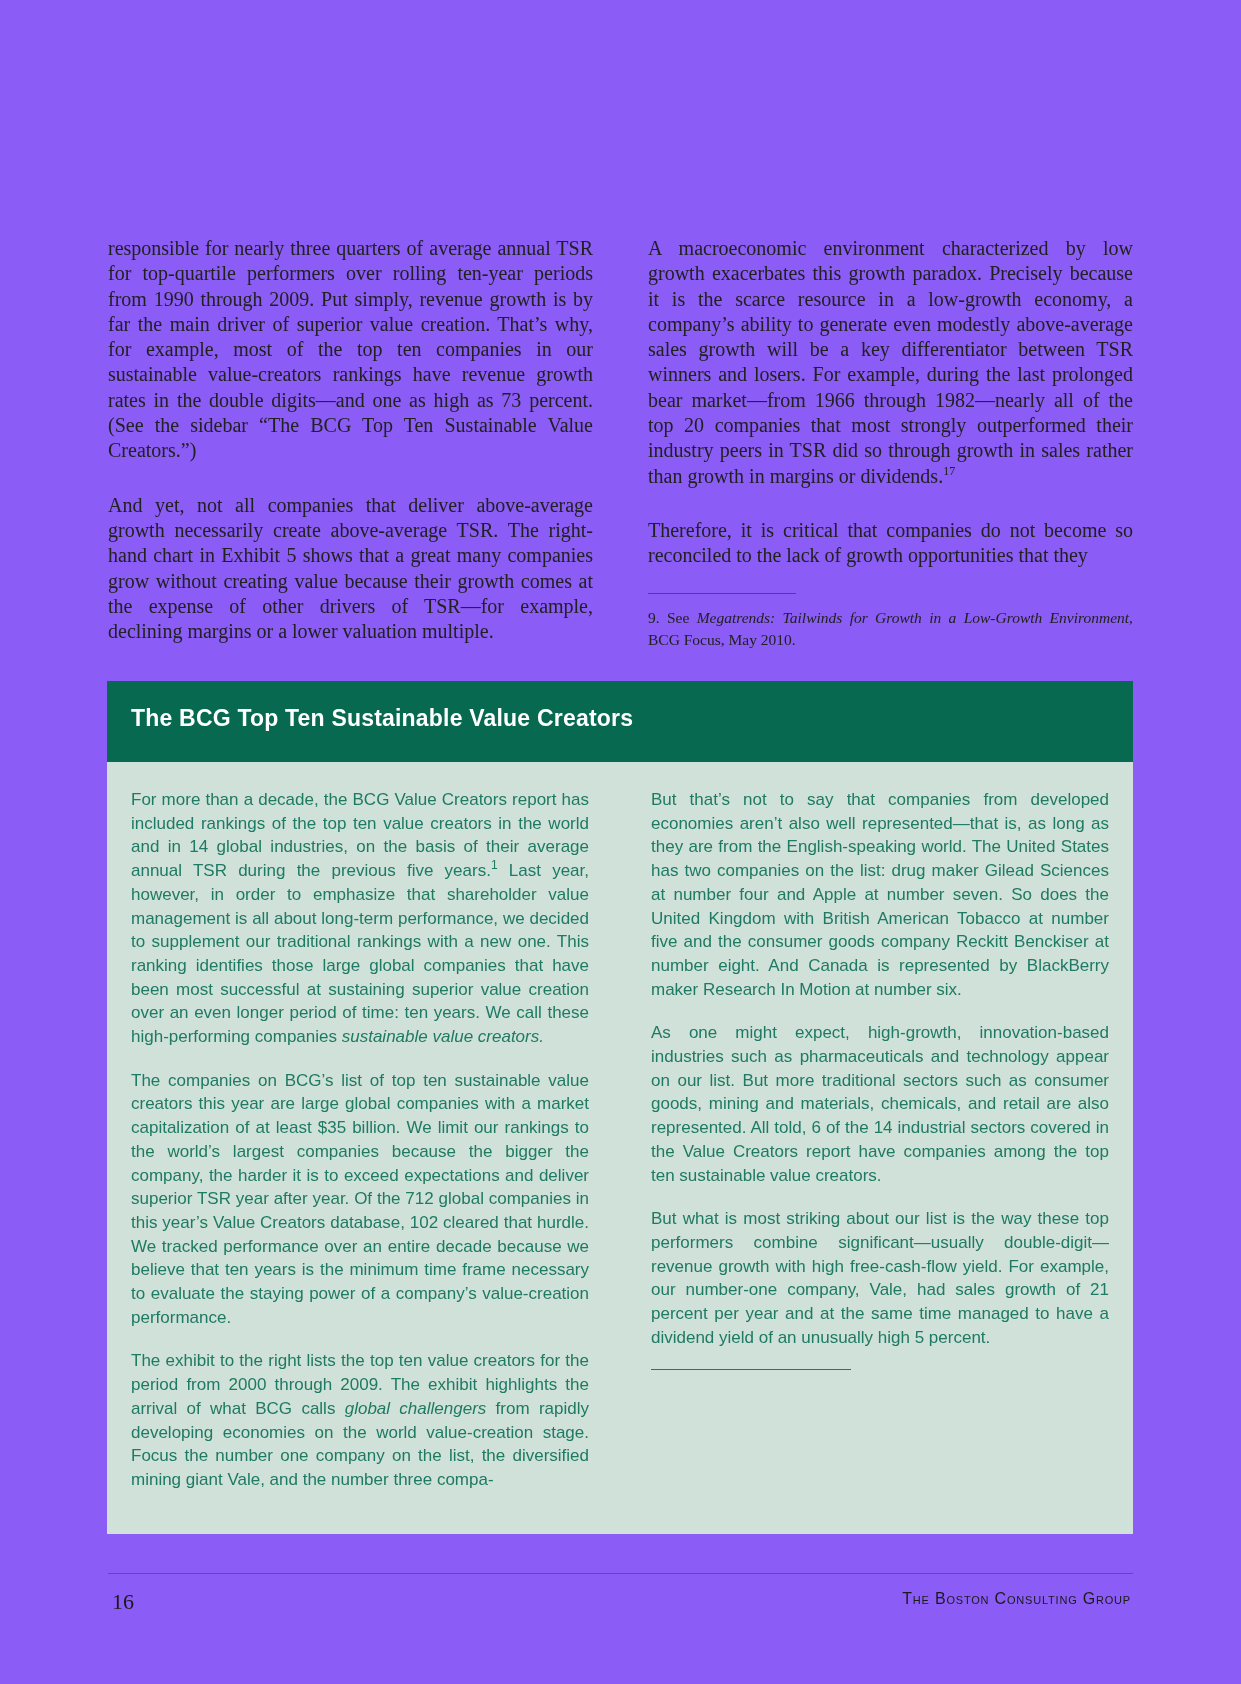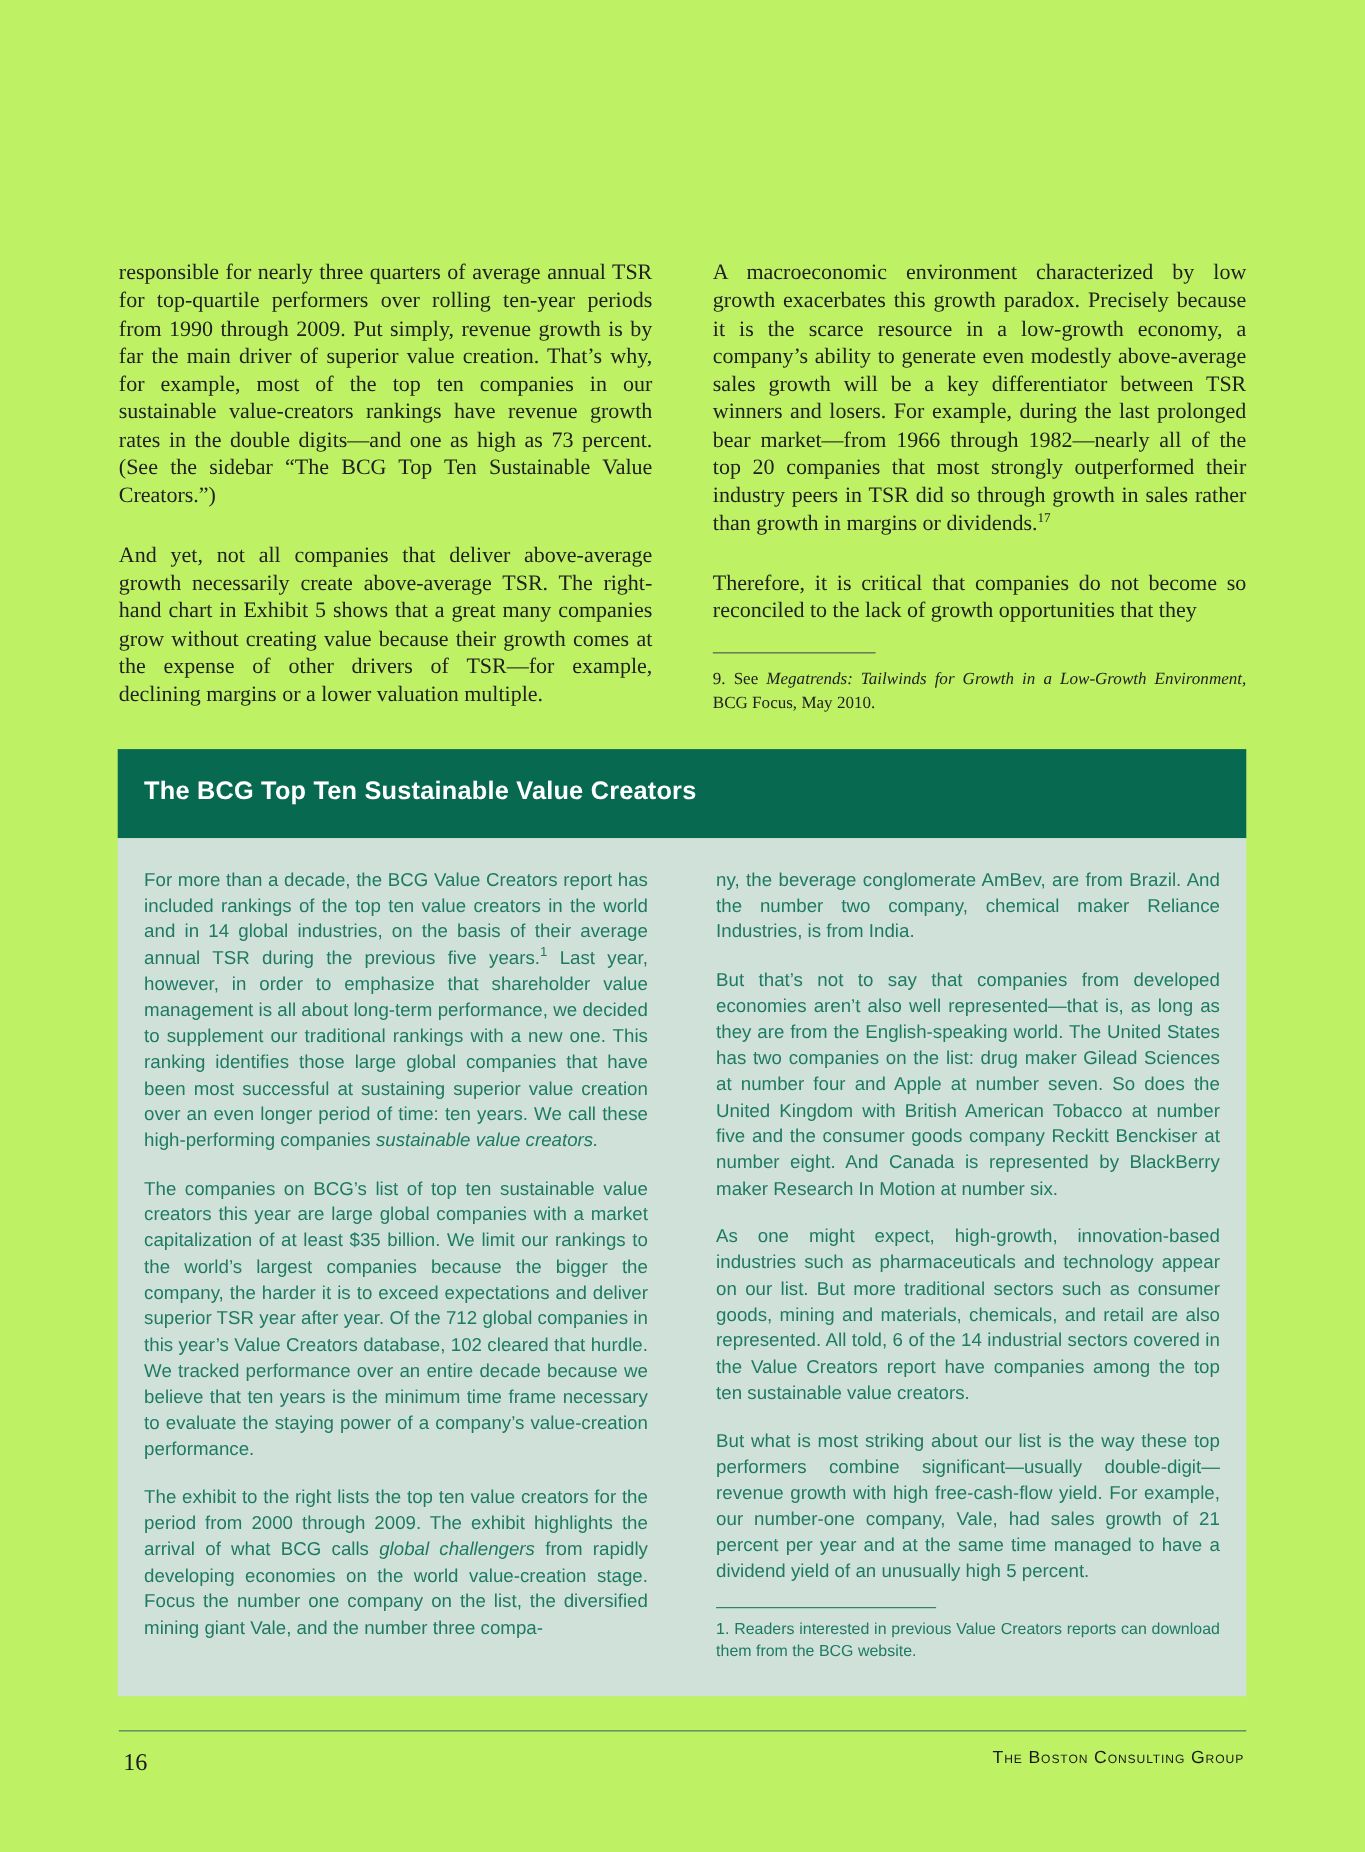--- a/index.html
+++ b/index.html
@@ -1,19 +1,19 @@
 <!DOCTYPE html>
 <html style="--sidebar_header_bg: #076a50; --sidebar_body_bg: #cfe1d9; --sidebar_text: #1e7a62; --footer_rule: #3a6e60;"><head>
 <meta charset="utf-8">
 <style>
   * { margin:0; padding:0; box-sizing:border-box; }
   html,body { background:#ffffff; }
   body { width:1241px; height:1684px; position:relative; }
   .page {
-    position:absolute; inset:0; background:#bef264;
+    position:absolute; inset:0; background:#8b5cf6;
     font-family:"Liberation Serif", serif; color:#212121;
   }
   
   .main-cols { position:absolute; left:108px; top:236px; width:1025px; display:flex; gap:55px; }
   .main-col { width:485px; font-size:20px; line-height:25.3px; text-align:justify; color:#212121; }
   .bp + .bp { margin-top:29px; }
   sup.fn-ref { font-size:12px; vertical-align:super; line-height:0; }
   .footnote { margin-top:24px; }
   .fn-rule { width:148px; border-top:1.5px solid #4d4d4d; margin-bottom:13px; }
   .fn-text { font-size:15.5px; line-height:22.5px; text-align:justify; color:#212121; }
@@ -77,27 +77,25 @@
     </header>
 
     <div class="sb-body">
       <div class="sb-col">
         <p><span>For more than a decade, the BCG Value Creators report has included rankings of the top ten value creators in the world and in 14 global industries, on the basis of their average annual TSR during the previous five years.</span><sup class="fn-ref">1</sup><span> Last year, however, in order to emphasize that shareholder value management is all about long-term performance, we decided to supplement our traditional rankings with a new one. This ranking identifies those large global companies that have been most successful at sustaining superior value creation over an even longer period of time: ten years. We call these high-performing companies </span><i>sustainable value creators.</i></p>
         <p>The companies on BCG’s list of top ten sustainable value creators this year are large global companies with a market capitalization of at least $35 billion. We limit our rankings to the world’s largest companies because the bigger the company, the harder it is to exceed expectations and deliver superior TSR year after year. Of the 712 global companies in this year’s Value Creators database, 102 cleared that hurdle. We tracked performance over an entire decade because we believe that ten years is the minimum time frame necessary to evaluate the staying power of a company’s value-creation performance.</p>
         <p><span>The exhibit to the right lists the top ten value creators for the period from 2000 through 2009. The exhibit highlights the arrival of what BCG calls </span><i>global challengers</i><span> from rapidly developing economies on the world value-creation stage. Focus the number one company on the list, the diversified mining giant Vale, and the number three compa-</span></p>
       </div>
 
       <div class="sb-col">
-        <p>ny, the beverage conglomerate AmBev, are from Brazil. And the number two company, chemical maker Reliance Industries, is from India.</p>
         <p>But that’s not to say that companies from developed economies aren’t also well represented—that is, as long as they are from the English-speaking world. The United States has two companies on the list: drug maker Gilead Sciences at number four and Apple at number seven. So does the United Kingdom with British American Tobacco at number five and the consumer goods company Reckitt Benckiser at number eight. And Canada is represented by BlackBerry maker Research In Motion at number six.</p>
         <p>As one might expect, high-growth, innovation-based industries such as pharmaceuticals and technology appear on our list. But more traditional sectors such as consumer goods, mining and materials, chemicals, and retail are also represented. All told, 6 of the 14 industrial sectors covered in the Value Creators report have companies among the top ten sustainable value creators.</p>
         <p>But what is most striking about our list is the way these top performers combine significant—usually double-digit—revenue growth with high free-cash-flow yield. For example, our number-one company, Vale, had sales growth of 21 percent per year and at the same time managed to have a dividend yield of an unusually high 5 percent.</p>
         <div class="sb-footnote">
           <div class="sb-fn-rule"></div>
-          <p class="sb-fn-text">1. Readers interested in previous Value Creators reports can download them from the BCG website.</p>
         </div>
       </div>
     </div>
   </section>
 
   <footer>
     <div class="footer-rule"></div>
     <span class="page-number">16</span>
     <span class="brand">The Boston Consulting Group</span>
   </footer>

